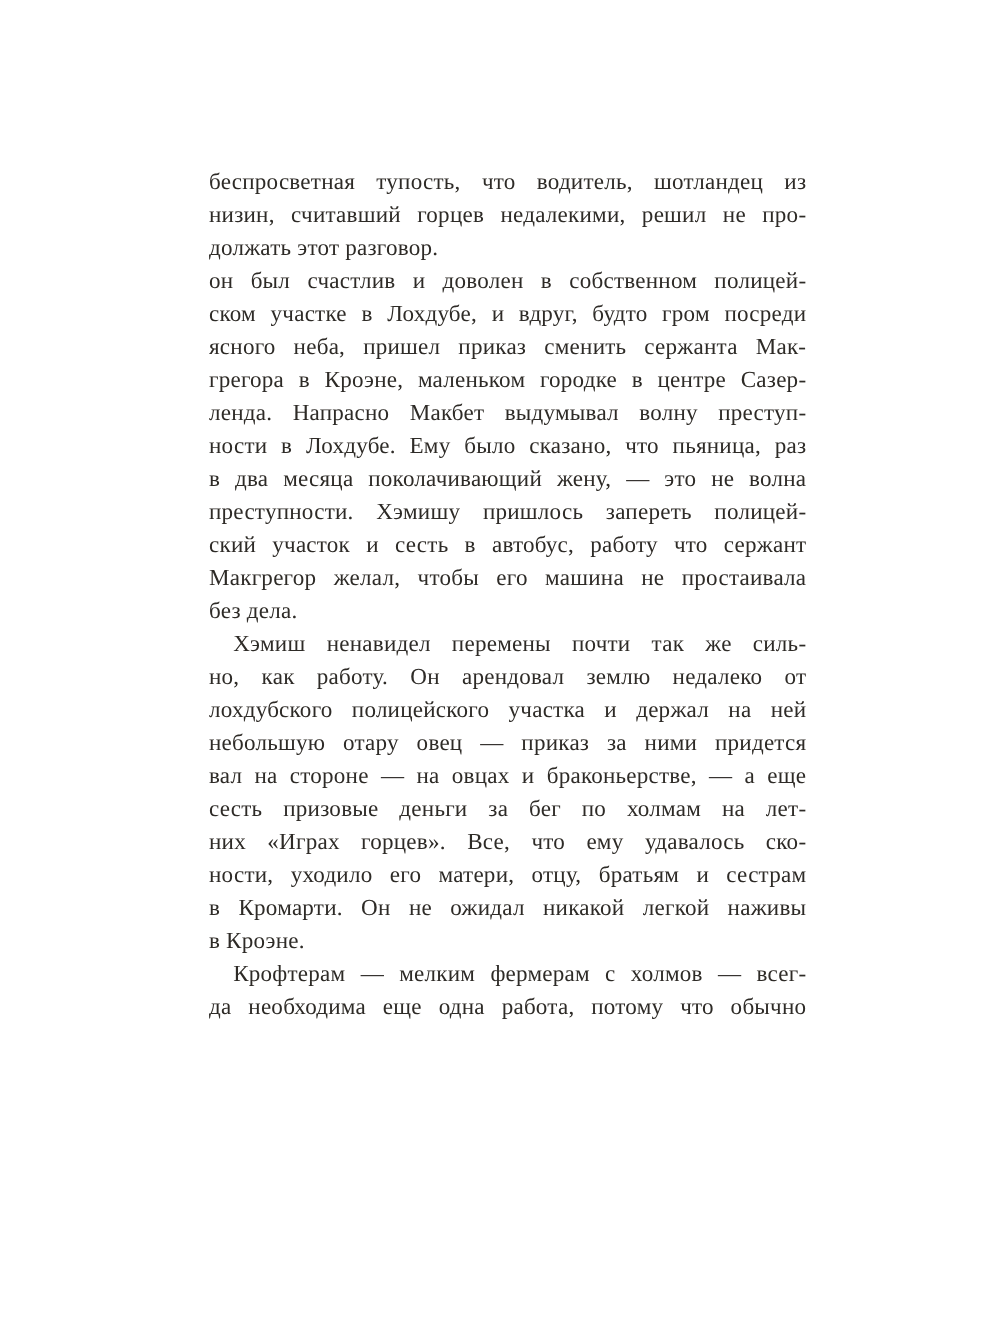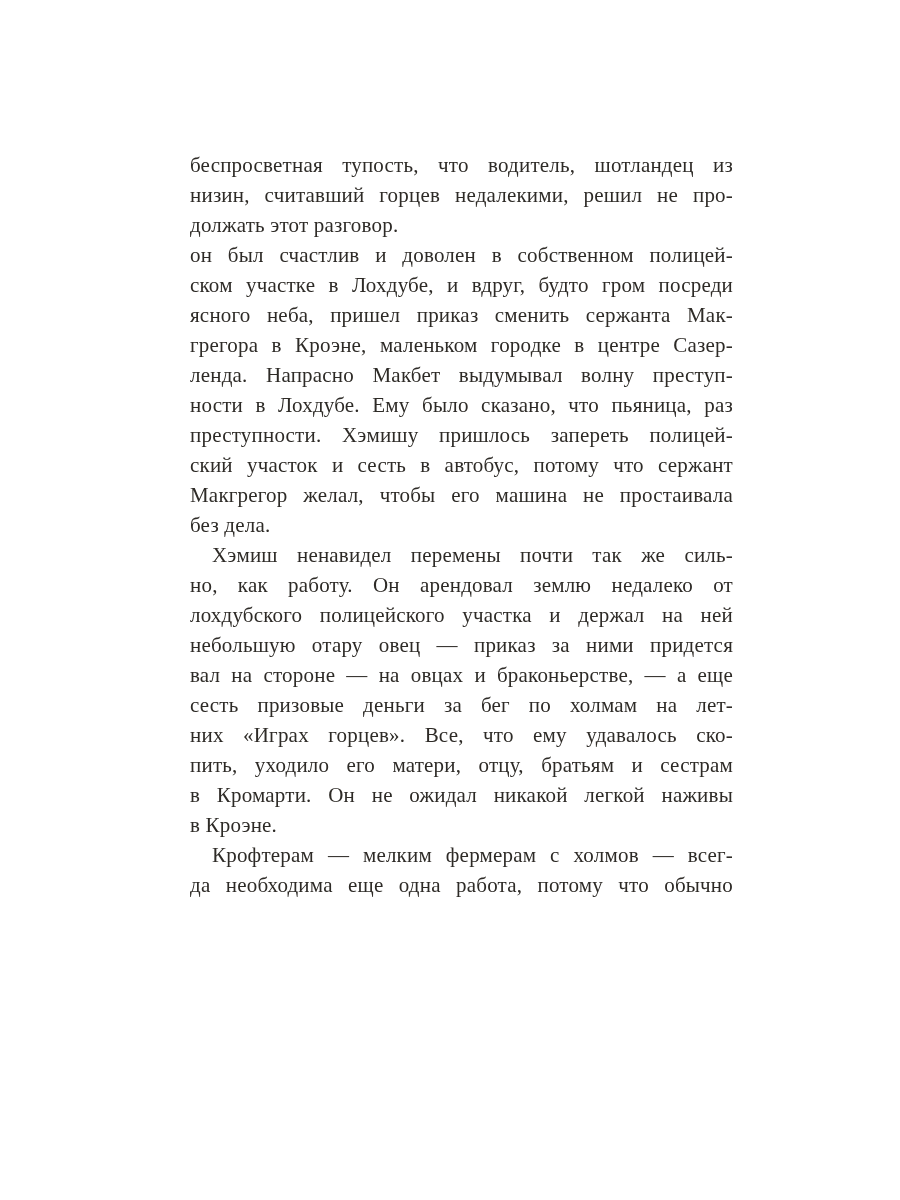--- a/index.html
+++ b/index.html
@@ -56,31 +56,32 @@
   <div class="page-text">
       <div class="line">беспросветная тупость, что водитель, шотландец из</div>
       <div class="line">низин, считавший горцев недалекими, решил не про-</div>
       <div class="line para-end">должать этот разговор.</div>
       <div class="line">он был счастлив и доволен в собственном полицей-</div>
       <div class="line">ском участке в Лохдубе, и вдруг, будто гром посреди</div>
       <div class="line">ясного неба, пришел приказ сменить сержанта Мак-</div>
       <div class="line">грегора в Кроэне, маленьком городке в центре Сазер-</div>
       <div class="line">ленда. Напрасно Макбет выдумывал волну преступ-</div>
       <div class="line">ности в Лохдубе. Ему было сказано, что пьяница, раз</div>
+      <div class="line">в два месяца поколачивающий жену, — это не волна</div>
       <div class="line">преступности. Хэмишу пришлось запереть полицей-</div>
-      <div class="line">ский участок и сесть в автобус, потому что сержант</div>
+      <div class="line">ский участок и сесть в автобус, работу что сержант</div>
       <div class="line">Макгрегор желал, чтобы его машина не простаивала</div>
       <div class="line para-end">без дела.</div>
       <div class="line indent">Хэмиш ненавидел перемены почти так же силь-</div>
       <div class="line">но, как работу. Он арендовал землю недалеко от</div>
       <div class="line">лохдубского полицейского участка и держал на ней</div>
       <div class="line">небольшую отару овец — приказ за ними придется</div>
       <div class="line">вал на стороне — на овцах и браконьерстве, — а еще</div>
       <div class="line">сесть призовые деньги за бег по холмам на лет-</div>
       <div class="line">них «Играх горцев». Все, что ему удавалось ско-</div>
-      <div class="line">пить, уходило его матери, отцу, братьям и сестрам</div>
+      <div class="line">ности, уходило его матери, отцу, братьям и сестрам</div>
       <div class="line">в Кромарти. Он не ожидал никакой легкой наживы</div>
       <div class="line para-end">в Кроэне.</div>
       <div class="line indent">Крофтерам — мелким фермерам с холмов — всег-</div>
       <div class="line">да необходима еще одна работа, потому что обычно</div>
     </div>
   <div class="folio">6</div>
 </div>
 
 </body></html>

